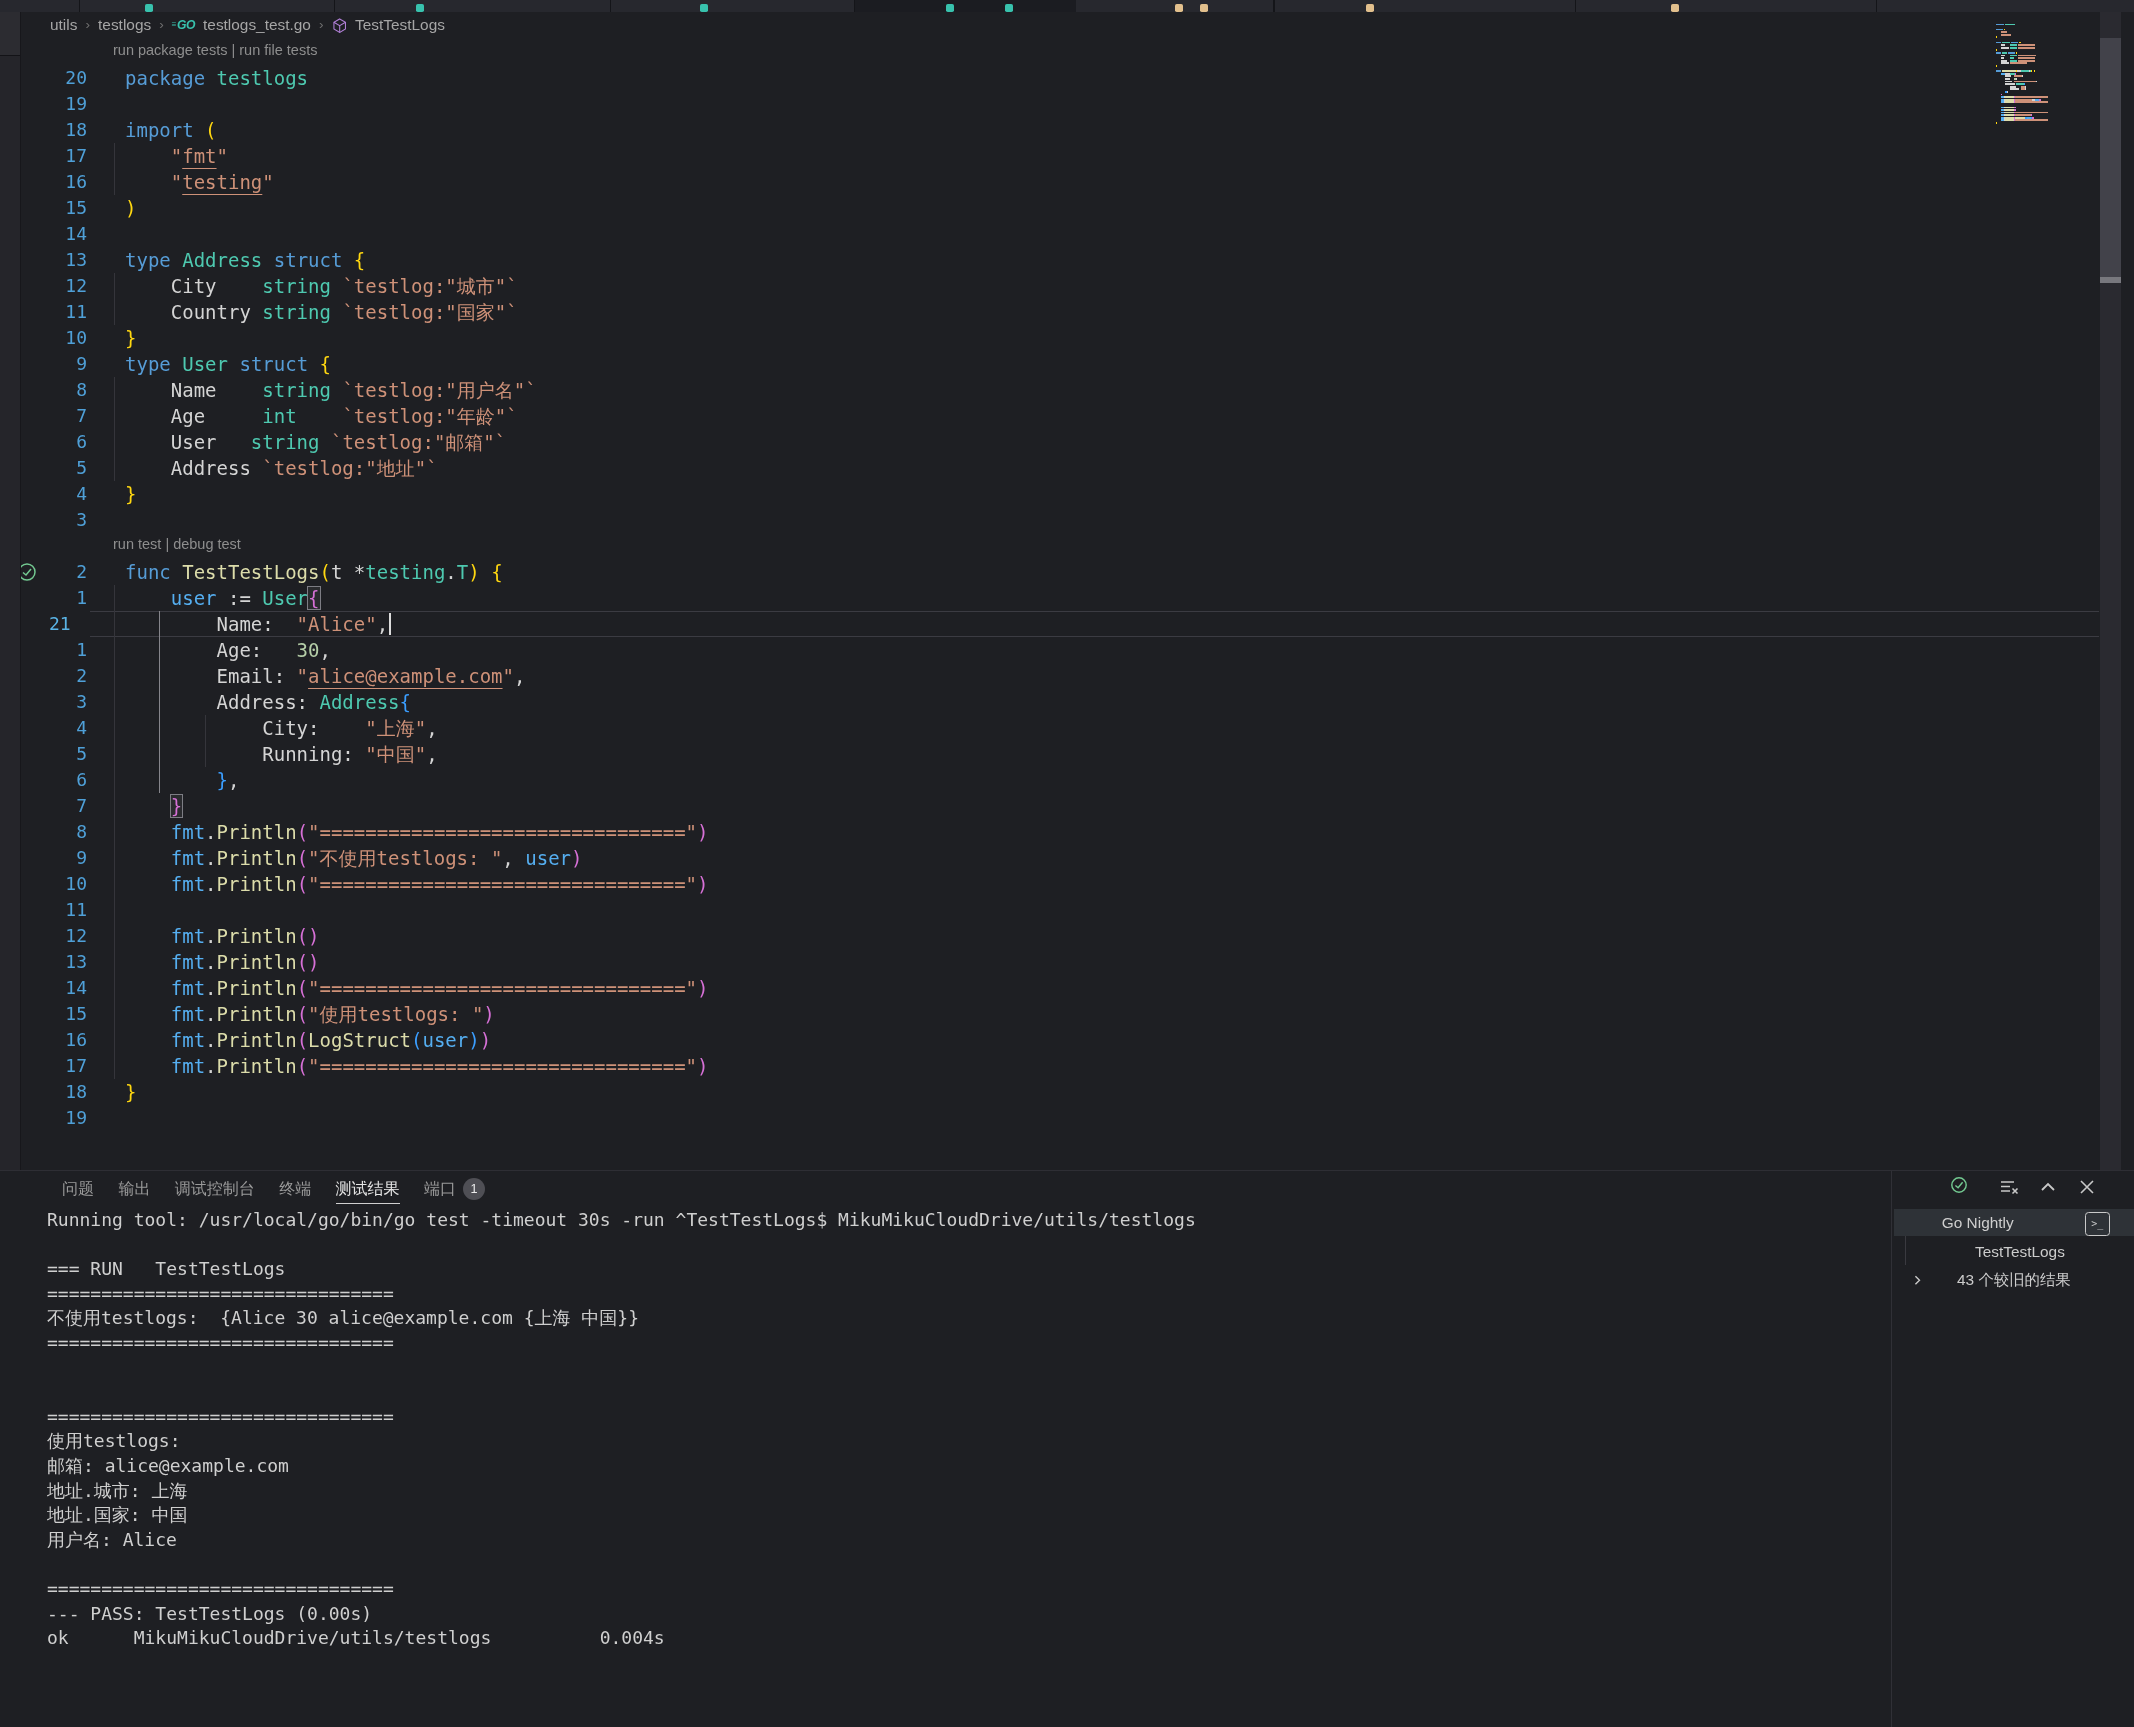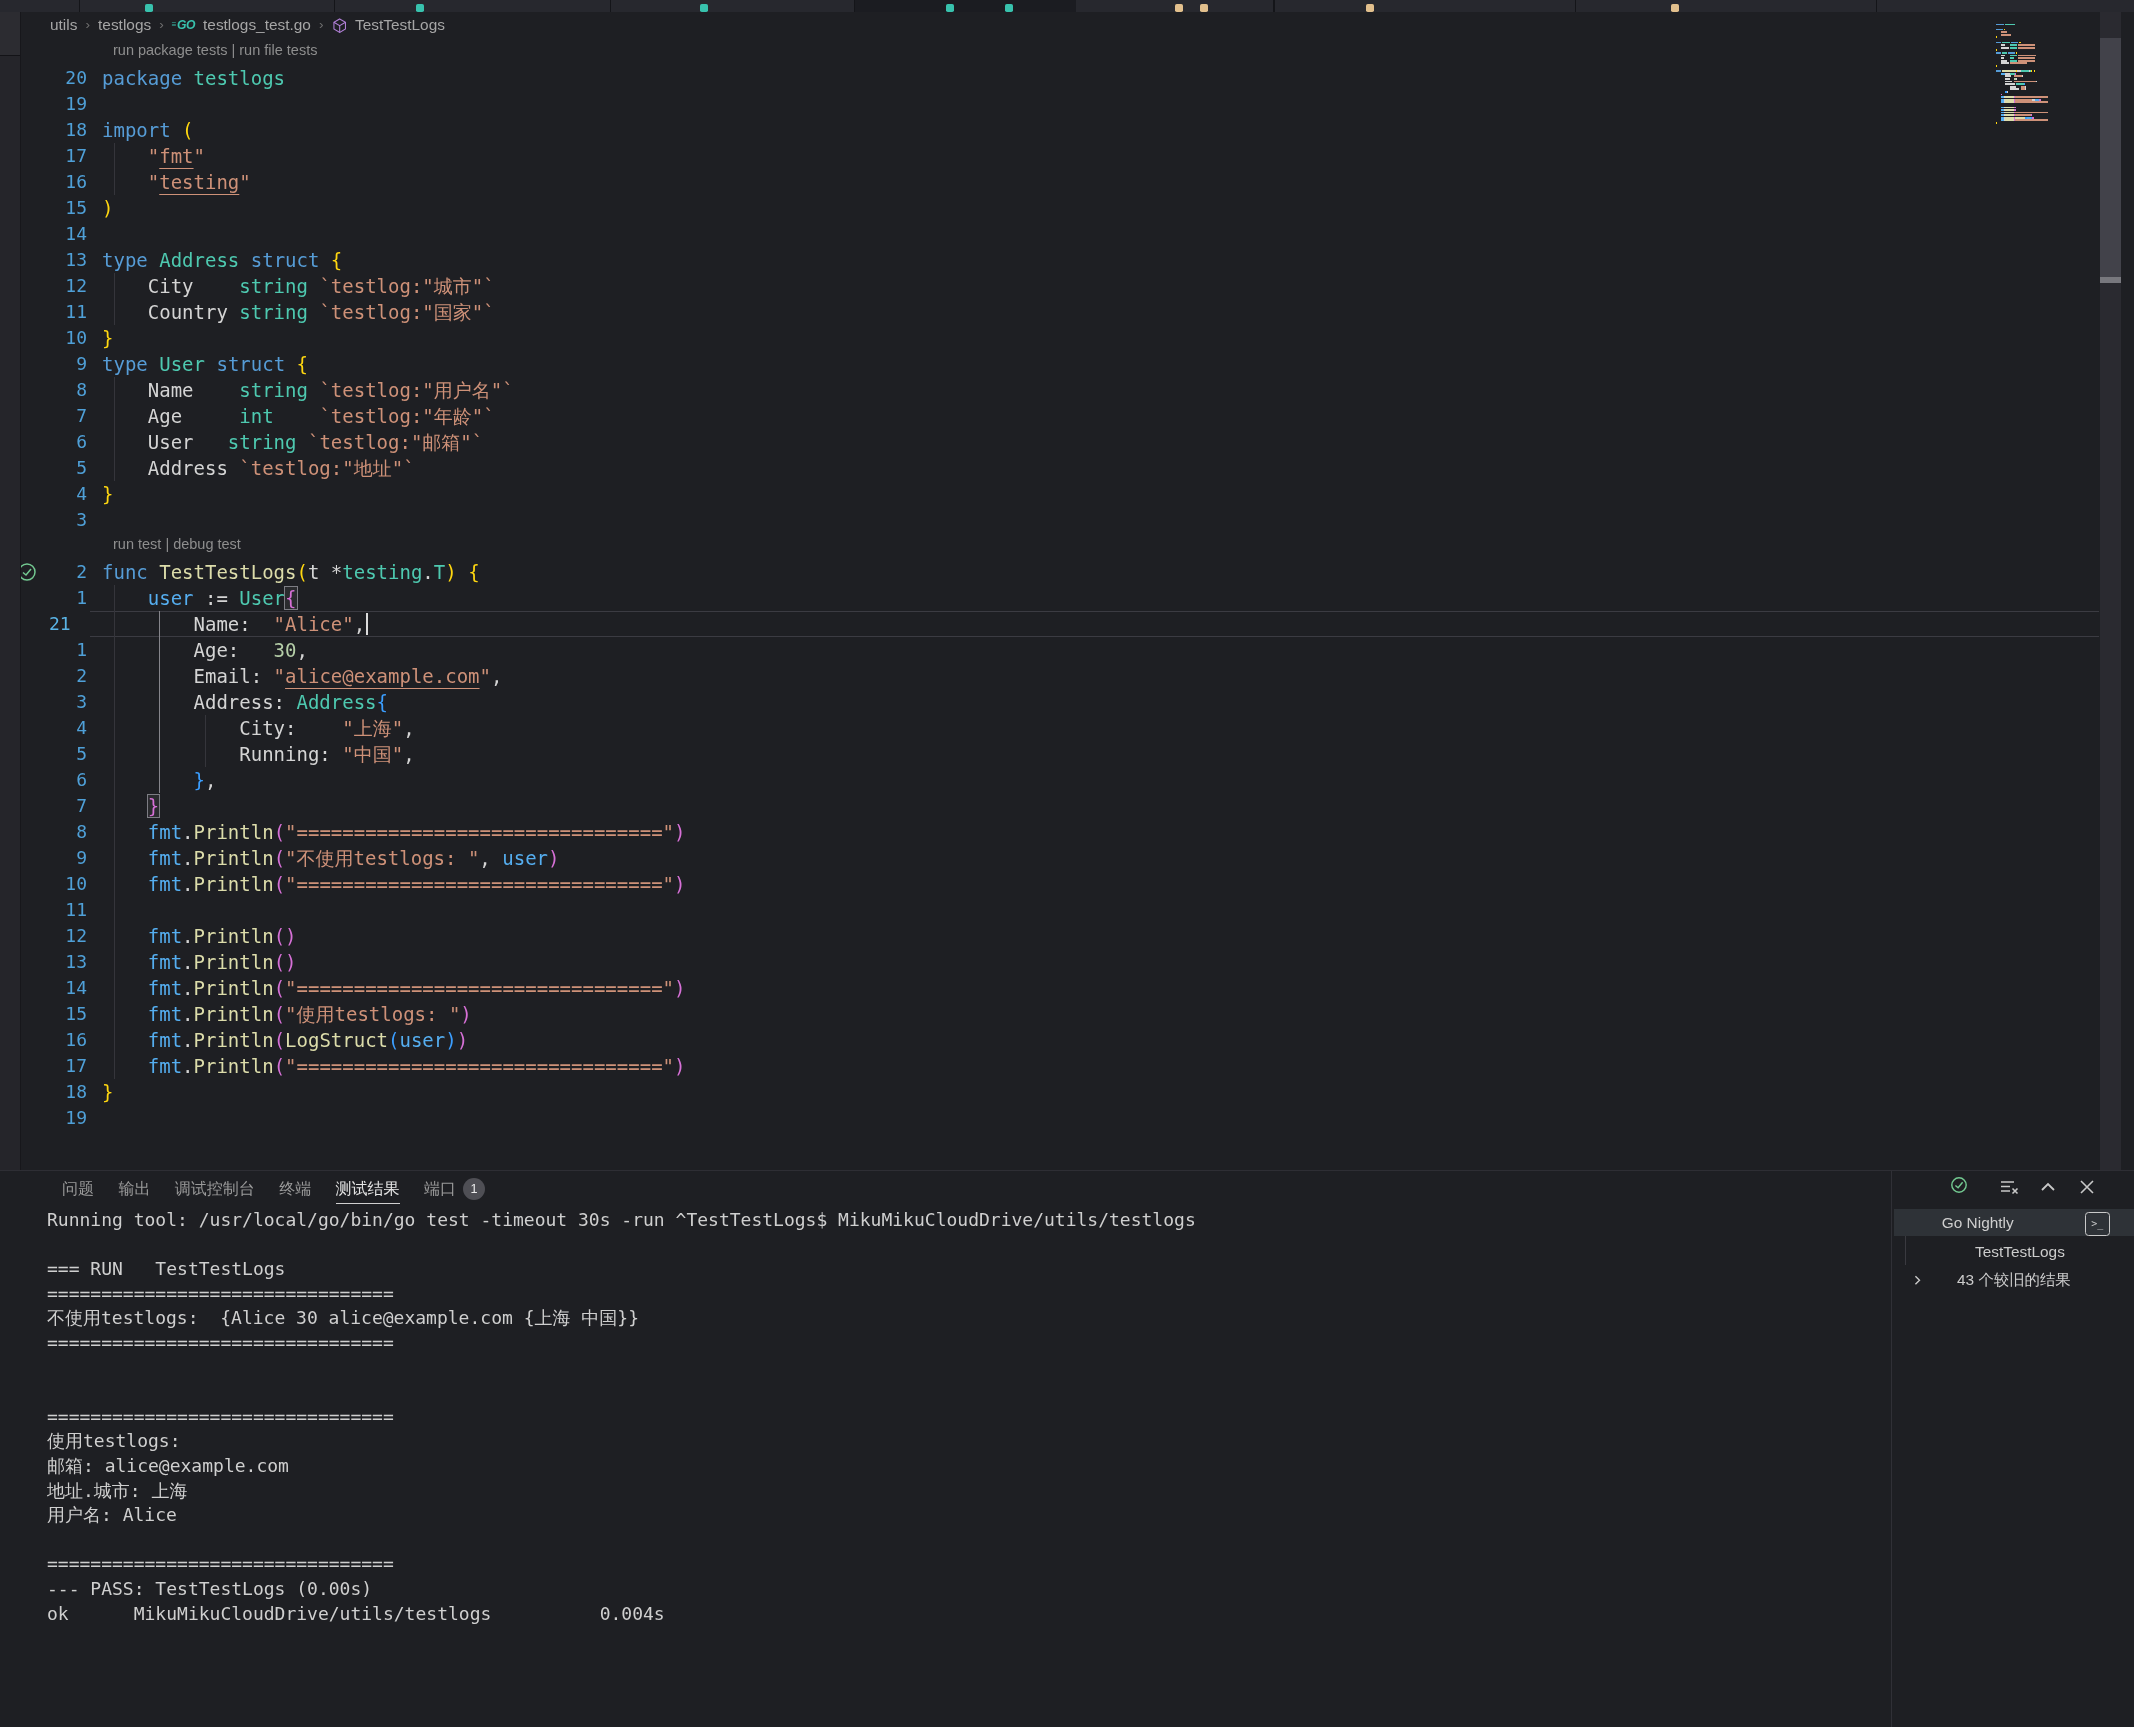--- a/index.html
+++ b/index.html
@@ -23,21 +23,21 @@
   .goicon{color:#38c2ad;font-weight:bold;font-style:italic;font-size:12.2px;letter-spacing:-0.5px;display:inline-flex;align-items:center;gap:0.9px}
   .goicon .go-lines{font-size:8.1px;font-style:normal;position:relative;top:-0.9px}
   .cubeicon{display:inline-flex;align-items:center}
   
   .code{position:absolute;top:39px;left:0;width:2099px;z-index:2}
   .crow{position:relative;height:26px;line-height:26px;font-family:"DejaVu Sans Mono",monospace;font-size:19px;white-space:pre;color:#d4d4d4}
   .crow.cur::before{content:"";position:absolute;left:90px;right:0;top:0;height:100%;
     border-top:0.9px solid #3b3b42;border-bottom:0.9px solid #3b3b42;box-sizing:border-box}
   .lnum{position:absolute;left:0;top:0;width:87px;text-align:right;color:var(--c-line_number);font-size:18px}
   .lnum.curn{left:49px;width:auto;text-align:left;color:#5ab4e6}
-  .ctext{position:absolute;left:102px;top:0}
+  .ctext{position:absolute;left:125px;top:0}
   .lens{position:absolute;left:113px;top:0;font-family:"Liberation Sans",sans-serif;font-size:14.5px;color:#8e8e8e;line-height:23.5px}
   .guide{position:absolute;top:0;height:100%;width:0.9px;background:#35353b}
   .guide.act{background:#85858b}
   .gcheck{position:absolute;left:17px;top:2.7px;width:20px;height:20px}
   .caret{display:inline-block;width:2.3px;height:22px;background:#dcdcdc;vertical-align:middle;margin-left:0.9px;position:relative;top:-1.8px}
   .match{outline:0.9px solid #7d7d84;outline-offset:-0.9px;background:rgba(130,130,130,.12)}
   .tk-kw{color:var(--c-kw)} .tk-ty{color:var(--c-ty)} .tk-st{color:var(--c-st)}
   .tk-stu{color:var(--c-stu);text-decoration:underline;text-underline-offset:4.5px;text-decoration-thickness:1.4px}
   .tk-fd{color:var(--c-fd)} .tk-va{color:var(--c-va)} .tk-fn{color:var(--c-fn)}
   .tk-nu{color:var(--c-nu)} .tk-b1{color:var(--c-b1)} .tk-b2{color:var(--c-b2)}
@@ -262,20 +262,21 @@
       <div class="orow">=== RUN   TestTestLogs</div>
       <div class="orow">================================</div>
       <div class="orow">不使用testlogs:  {Alice 30 alice@example.com {上海 中国}}</div>
       <div class="orow">================================</div>
       <div class="orow"></div>
       <div class="orow"></div>
       <div class="orow">================================</div>
       <div class="orow">使用testlogs: </div>
       <div class="orow">邮箱: alice@example.com</div>
       <div class="orow">地址.城市: 上海</div>
+      <div class="orow">地址.国家: 中国</div>
       <div class="orow">用户名: Alice</div>
       <div class="orow"></div>
       <div class="orow">================================</div>
       <div class="orow">--- PASS: TestTestLogs (0.00s)</div>
       <div class="orow">ok      MikuMikuCloudDrive/utils/testlogs          0.004s</div>
     </div>
 </div>
 
 <div class="tests-panel">
   <div class="tp-head">

